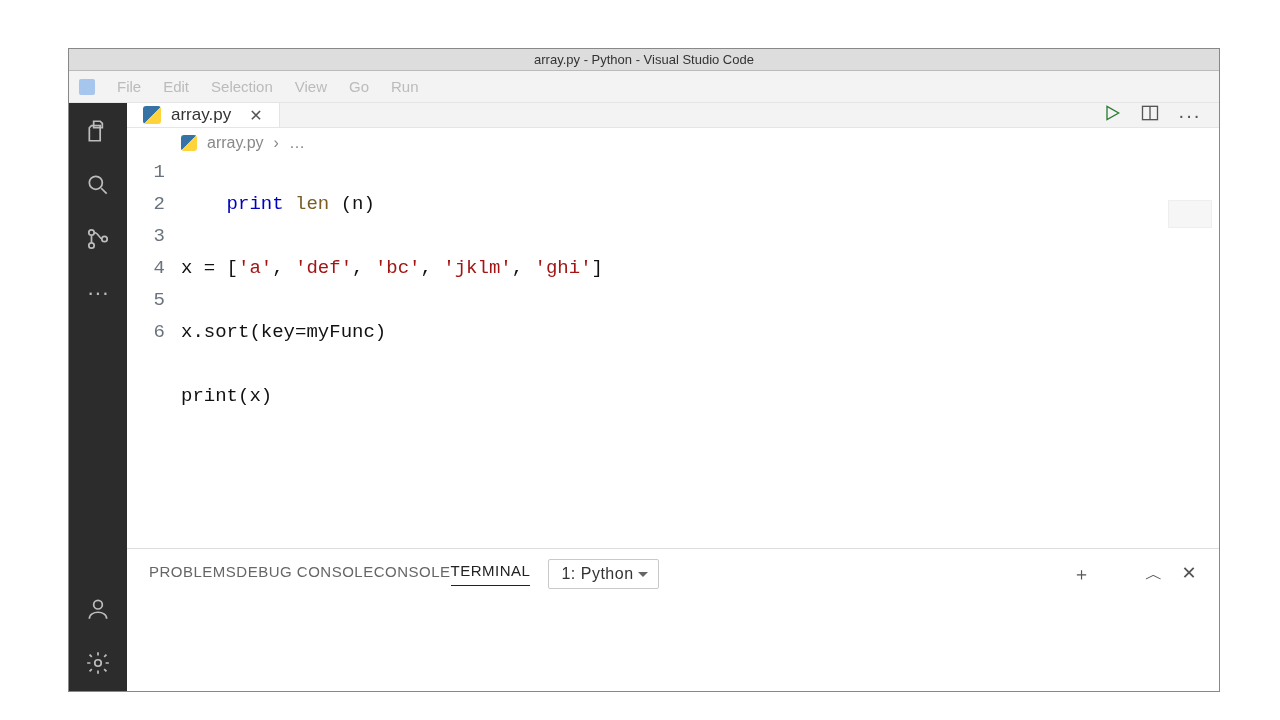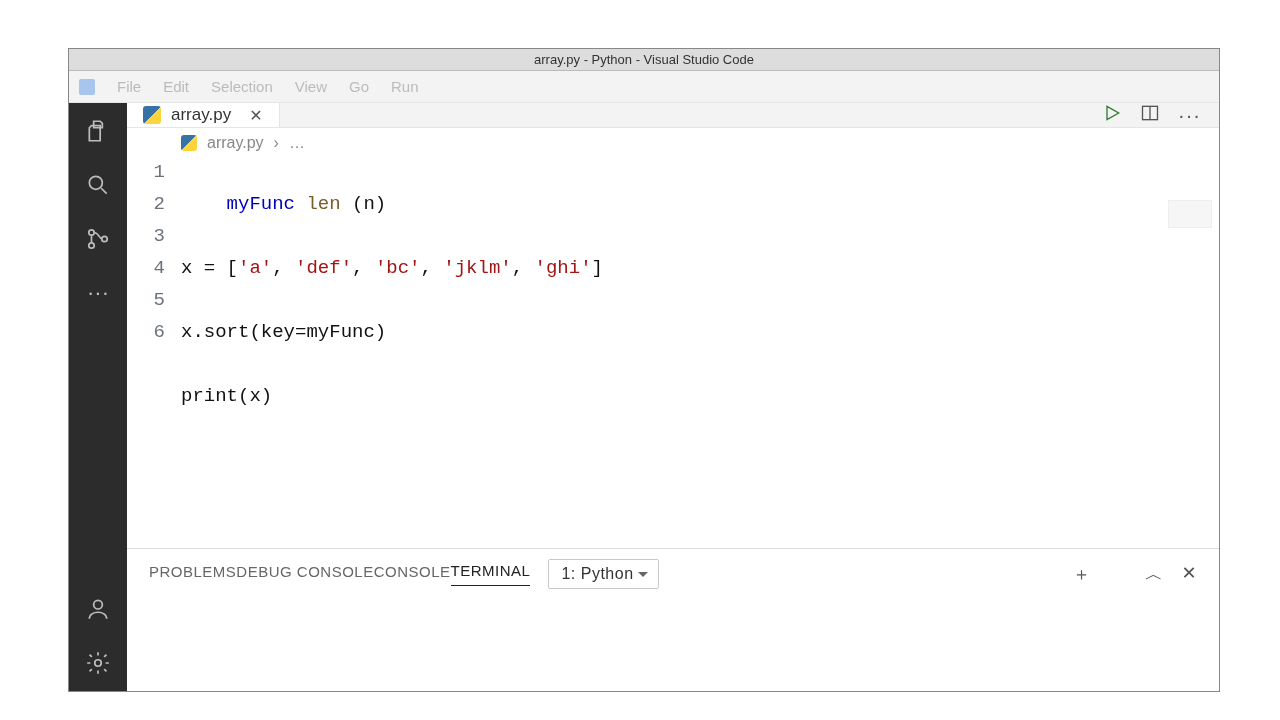--- a/index.html
+++ b/index.html
@@ -215,21 +215,21 @@
       <div class="code">
         <div class="gutter">
           <div>1</div>
           <div>2</div>
           <div>3</div>
           <div>4</div>
           <div>5</div>
           <div>6</div>
         </div>
         <div class="codelines">
-<div>    <span class="kw">myFunc</span> <span class="fn">len</span><span class="pl"> (n)</span></div>
+<div>    <span class="kw">print</span> <span class="fn">len</span><span class="pl"> (n)</span></div>
 <div><span class="pl">x = [</span><span class="str">'a'</span><span class="pl">, </span><span class="str">'def'</span><span class="pl">, </span><span class="str">'bc'</span><span class="pl">, </span><span class="str">'jklm'</span><span class="pl">, </span><span class="str">'ghi'</span><span class="pl">]</span></div>
 <div><span class="pl">x.sort(key=myFunc)</span></div>
 <div><span class="pl">print(x)</span></div>
 <div> </div>
         </div>
       </div>
 
       <div class="panel">
         <div class="panel-tabs">
           <span class="ptab">PROBLEMS</span>

